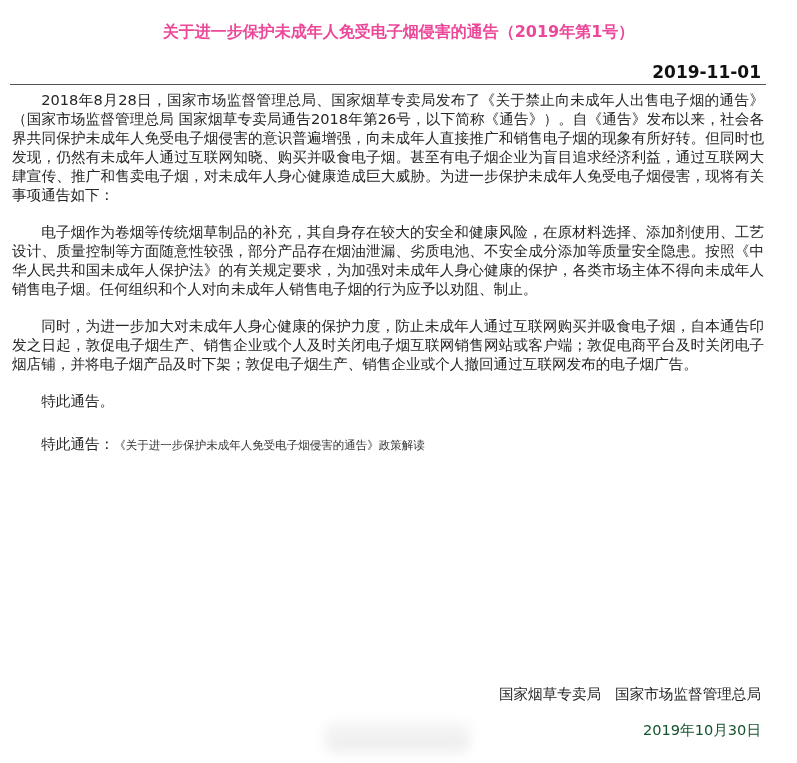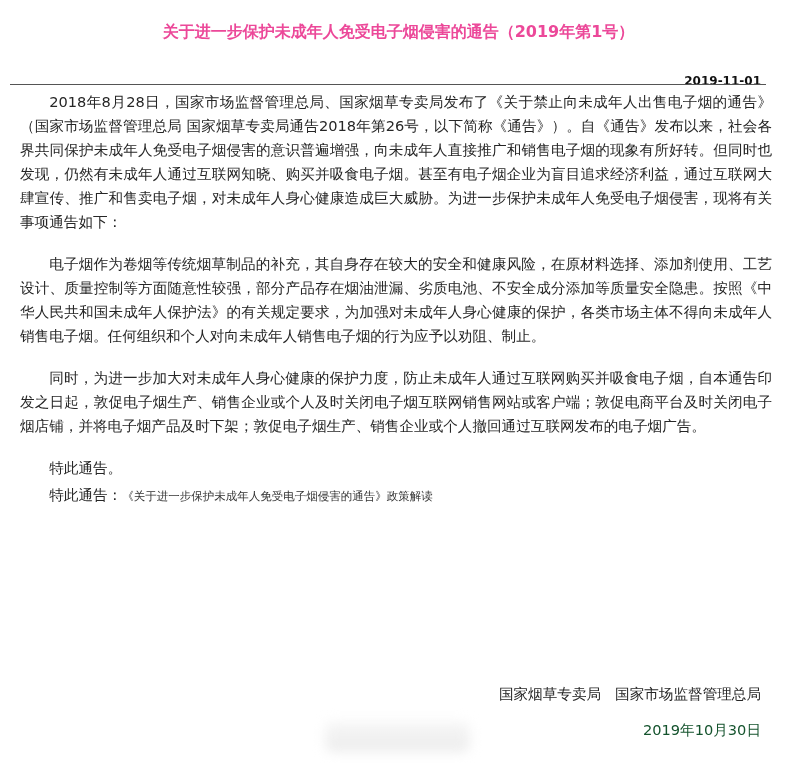--- a/index.html
+++ b/index.html
@@ -7,35 +7,35 @@
       width: 797px; height: 763px; position: relative; overflow: hidden;
       font-family: "DejaVu Sans", "Liberation Sans", sans-serif;
       color: #222222;
     }
     .title {
       position: absolute; left: 0; right: 0; top: 22px;
       text-align: center; font-size: 16px; font-weight: bold; color: #ec4899;
       letter-spacing: 0px;
     }
     .pubdate {
-      position: absolute; right: 36px; top: 74px;
-      font-size: 12px; font-weight: bold; color: #111;
+      position: absolute; right: 36px; top: 62px;
+      font-size: 17px; font-weight: bold; color: #111;
     }
     .rule {
       position: absolute; left: 10px; width: 756px; top: 84px;
       height: 1px; background: #555;
     }
     .body {
-      position: absolute; left: 20px; width: 752px; top: 90px;
-      font-size: 14.6px; line-height: 24px; color: #262626;
+      position: absolute; left: 12px; width: 752px; top: 90px;
+      font-size: 14.6px; line-height: 19px; color: #262626;
     }
     .body p {
       margin: 0 0 18px 0; text-indent: 2em; text-align: justify;
     }
-    .body p.closing { margin-bottom: 3px; }
+    .body p.closing { margin-bottom: 24px; }
     .related { font-size: 14.6px; }
     .related .link { font-size: 11.5px; color: #333; }
     .signature {
       position: absolute; right: 36px; top: 685px;
       font-size: 14.6px; color: #262626; text-align: right;
     }
     .signature .orgs span + span { margin-left: 14px; }
     .sigdate {
       position: absolute; right: 36px; top: 721px;
       font-size: 14.6px; color: #14532d;

